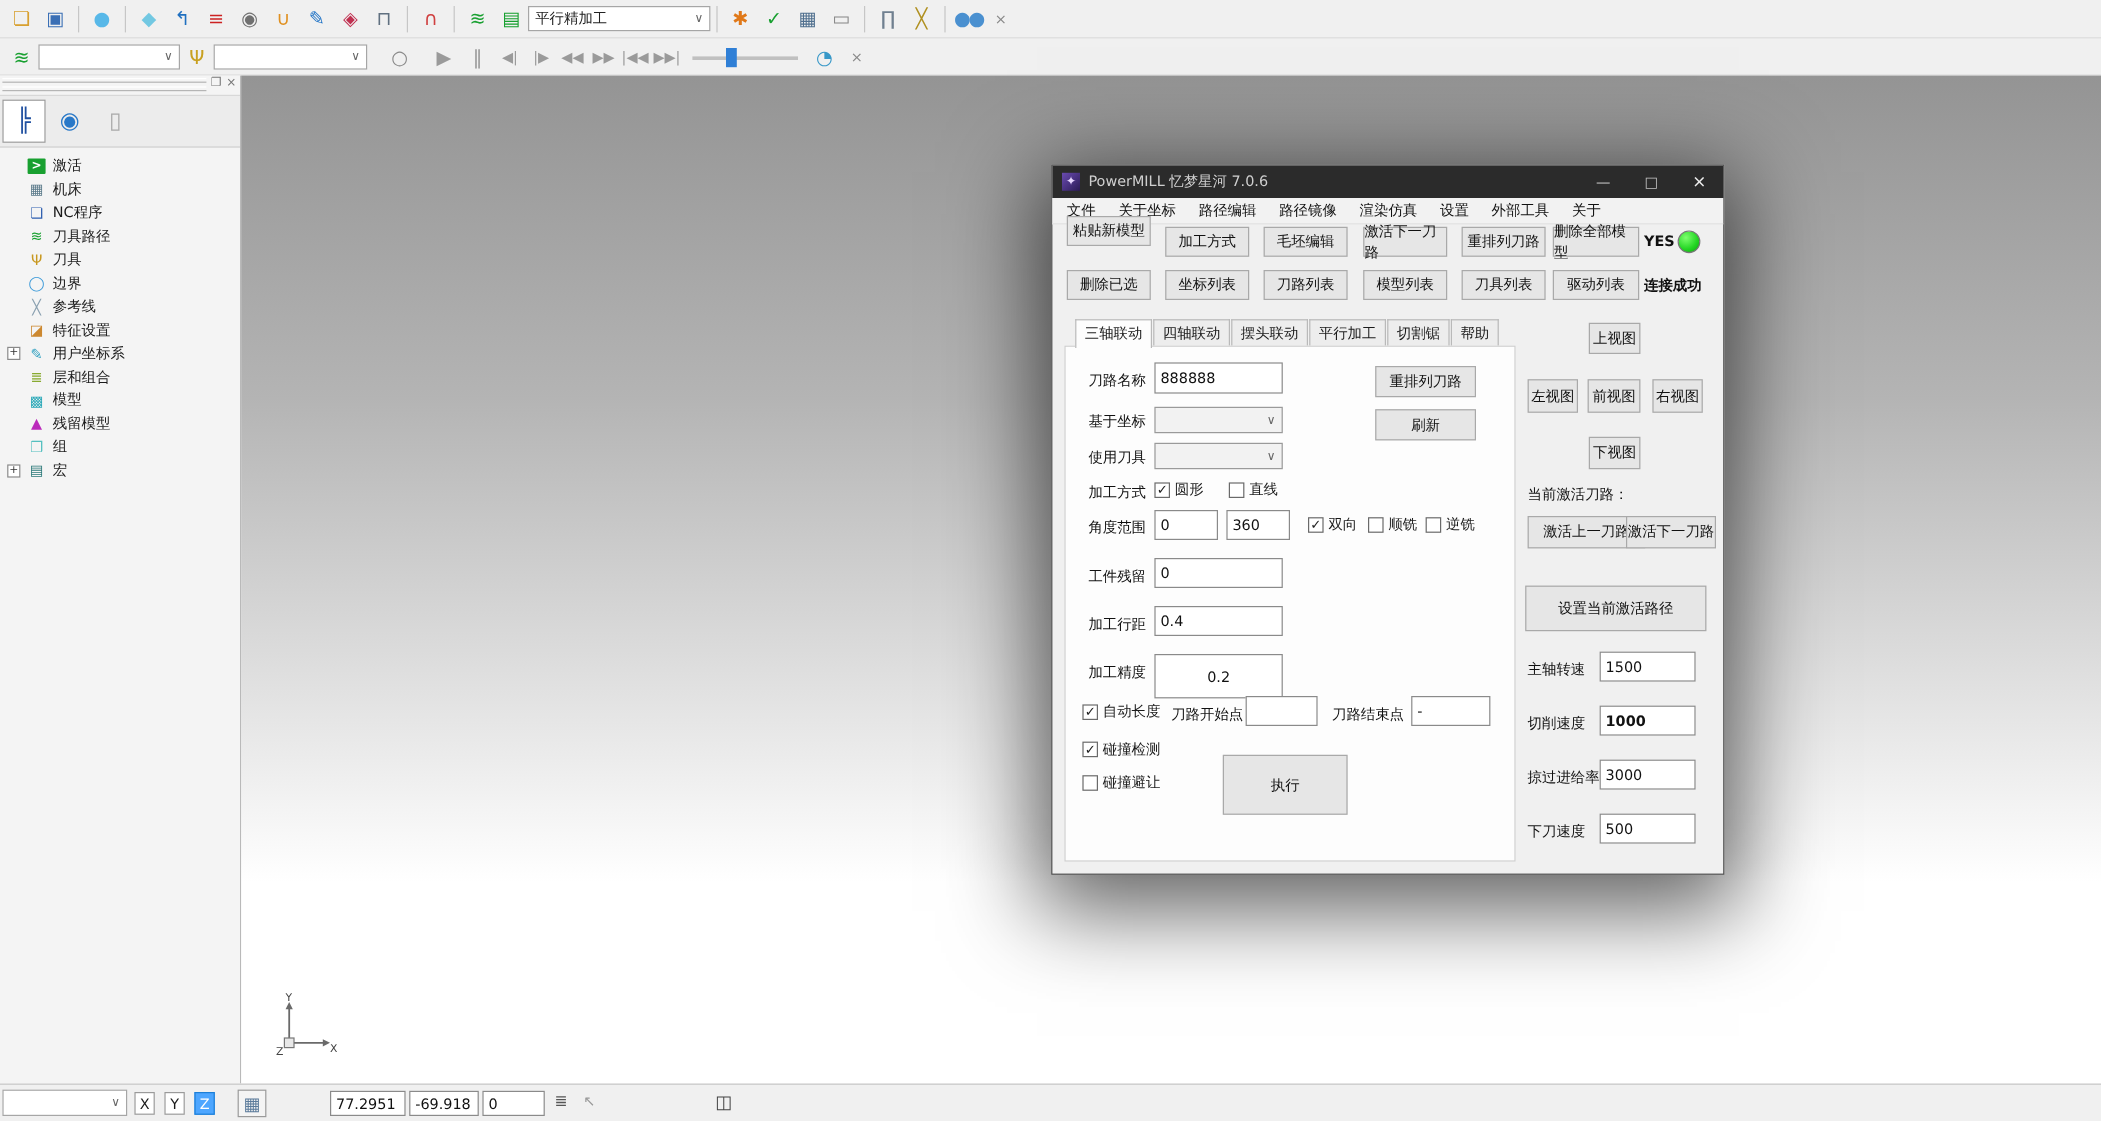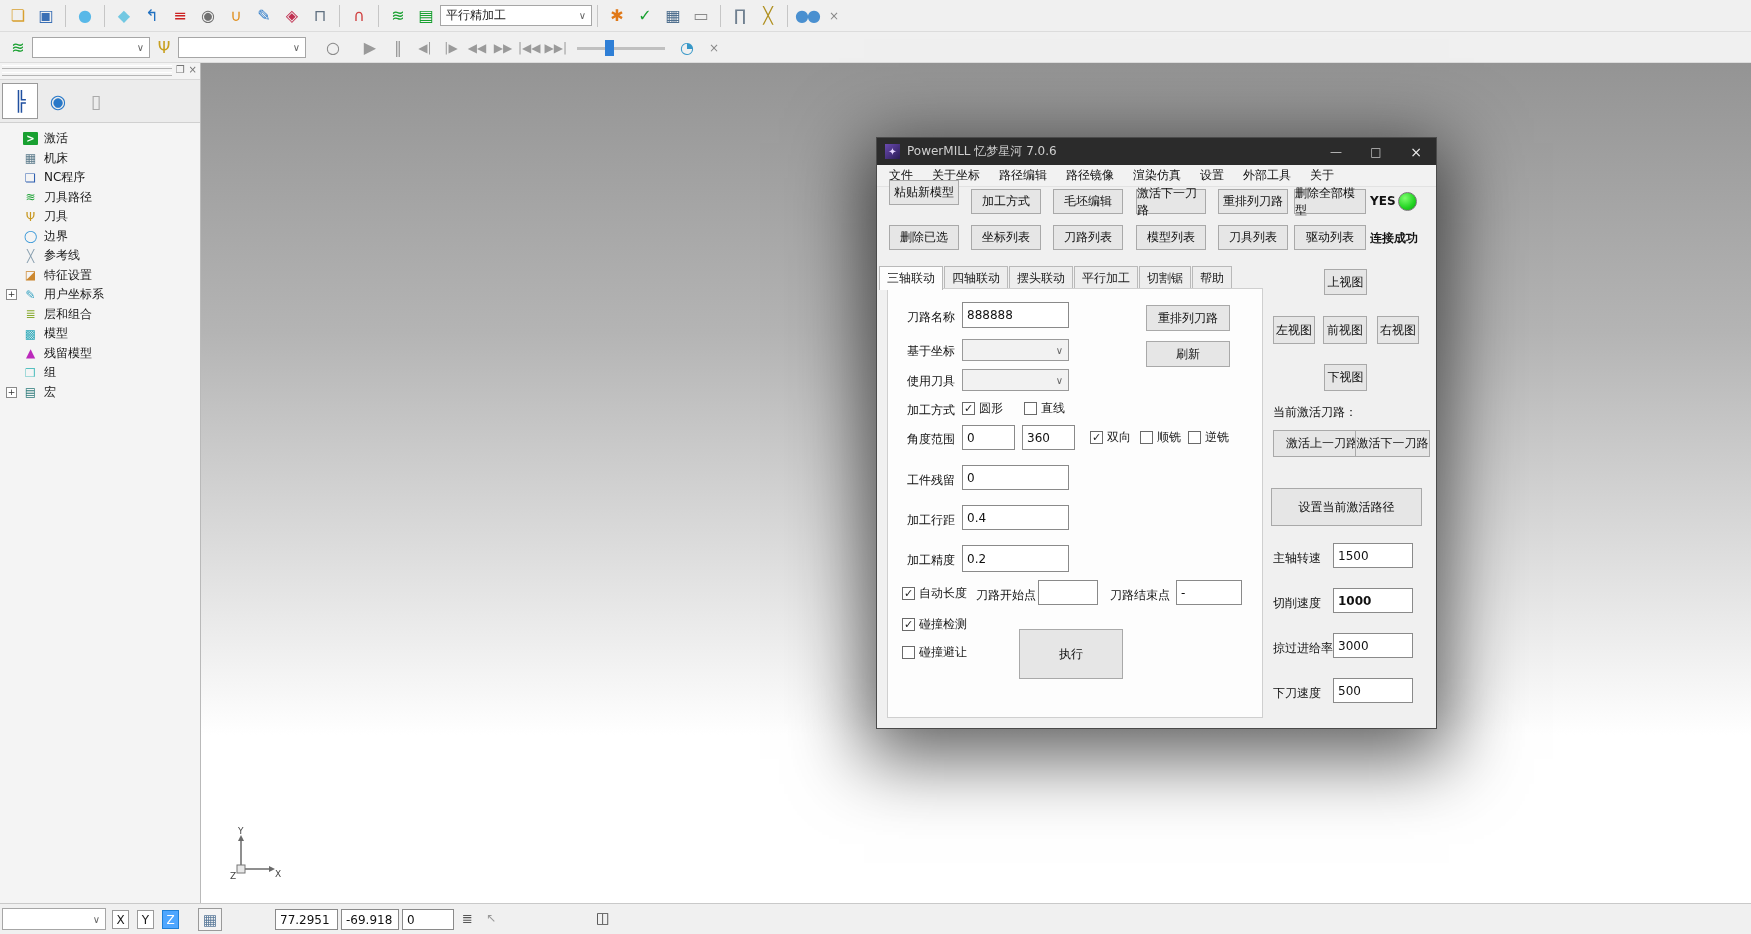--- a/index.html
+++ b/index.html
@@ -46,21 +46,21 @@
     border:1px solid #4a4a4a; box-shadow:0 18px 70px 12px rgba(0,0,0,0.62); }
   .titlebar { height:27px; background:#2b2b2b; color:#cfcfcf; display:flex; align-items:center; padding-left:8px; font-size:12px; }
   .titlebar .appicon { width:15px; height:15px; background:linear-gradient(135deg,#6a4bb0,#2a1a55); color:#e8d8ff; font-size:10px; display:flex; align-items:center; justify-content:center; margin-right:7px; }
   .wctrls { margin-left:auto; display:flex; height:27px; }
   .wctrls span { width:40px; display:flex; align-items:center; justify-content:center; color:#c2c2c2; font-size:12px; }
   .menubar { height:22px; background:#f2f2f2; display:flex; align-items:center; gap:19px; padding-left:12px; border-bottom:1px solid #e2e2e2; }
   .menubar span { color:#111; }
   .btn { position:absolute; background:#e6e6e6; border:1px solid #a9a9a9; display:flex; align-items:center; justify-content:center; color:#111; }
   .magenta { color:#ff00ff; font-weight:bold; }
   .lamp { position:absolute; width:19px; height:19px; border-radius:50%; background:radial-gradient(circle at 35% 30%,#7dff6e,#22d422 60%,#12a012); border:1px solid #777; }
-  .tabs { position:absolute; left:2px; top:128px; display:flex; }
+  .tabs { position:absolute; left:19px; top:128px; display:flex; }
   .tab { height:23px; padding:0 7px; display:flex; align-items:center; border:1px solid #b9b9b9; border-bottom:none; background:#ededed; margin-right:1px; }
   .tab.active { background:#fdfdfd; height:24px; position:relative; z-index:3; }
   .tpanel { position:absolute; left:10px; top:150px; width:376px; height:430px; background:#fdfdfd; border:1px solid #cfcfcf; z-index:1; }
   .flabel { position:absolute; color:#111; }
   .tin { position:absolute; background:#fff; border:1px solid #8a8a8a; padding:1px 4px; font-family:"DejaVu Sans",sans-serif; font-size:12px; color:#111; }
   .fdd { position:absolute; background:#f2f2f2; border:1px solid #9a9a9a; display:flex; align-items:center; justify-content:flex-end; padding-right:5px; color:#666; font-size:10px; }
   .chk { position:absolute; display:flex; align-items:center; gap:4px; }
   .chk .box { width:13px; height:13px; border:1px solid #6a6a6a; background:#fff; font-size:11px; line-height:12px; text-align:center; color:#222; }
 
   .statusbar { position:absolute; left:0; bottom:0; width:100%; height:31px; background:#f0f0f0; border-top:1px solid #c9c9c9; }
@@ -332,21 +332,21 @@
           <span>逆铣</span>
         </span>
 
       <span class="flabel" style="left:19px;top:183px">工件残留</span>
       <input class="tin" style="left: 74px; top: 176px; width: 107px; height: 25px;" value="0">
 
       <span class="flabel" style="left:19px;top:223px">加工行距</span>
       <input class="tin" style="left: 74px; top: 216px; width: 107px; height: 25px;" value="0.4">
 
       <span class="flabel" style="left:19px;top:263px">加工精度</span>
-      <input class="tin" style="left: 74px; top: 256px; width: 107px; height: 27px;" value="0.2">
+      <input class="tin" style="left: 74px; top: 256px; width: 107px; height: 37px; text-align: center;" value="0.2">
 
       <span class="chk" style="left:14px;top:296px">
           <span class="box">✓</span>
           <span>自动长度</span>
         </span>
       <span class="flabel" style="left:88px;top:298px">刀路开始点</span>
       <input class="tin" style="left: 150px; top: 291px; width: 60px; height: 25px;" value="">
       <span class="flabel" style="left:222px;top:298px">刀路结束点</span>
       <input class="tin" style="left: 288px; top: 291px; width: 66px; height: 25px;" value="-">
 

